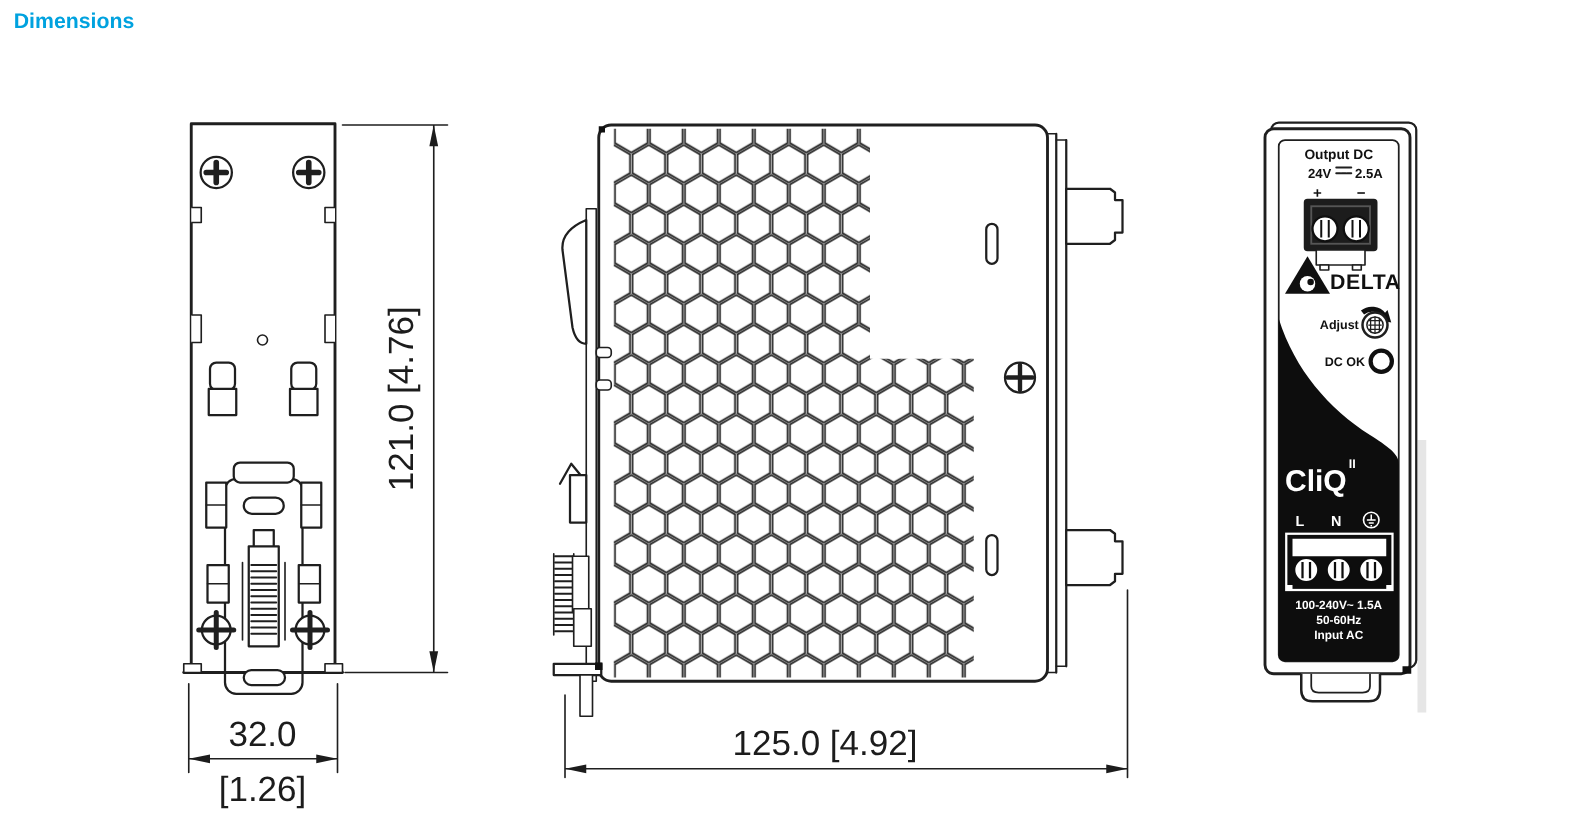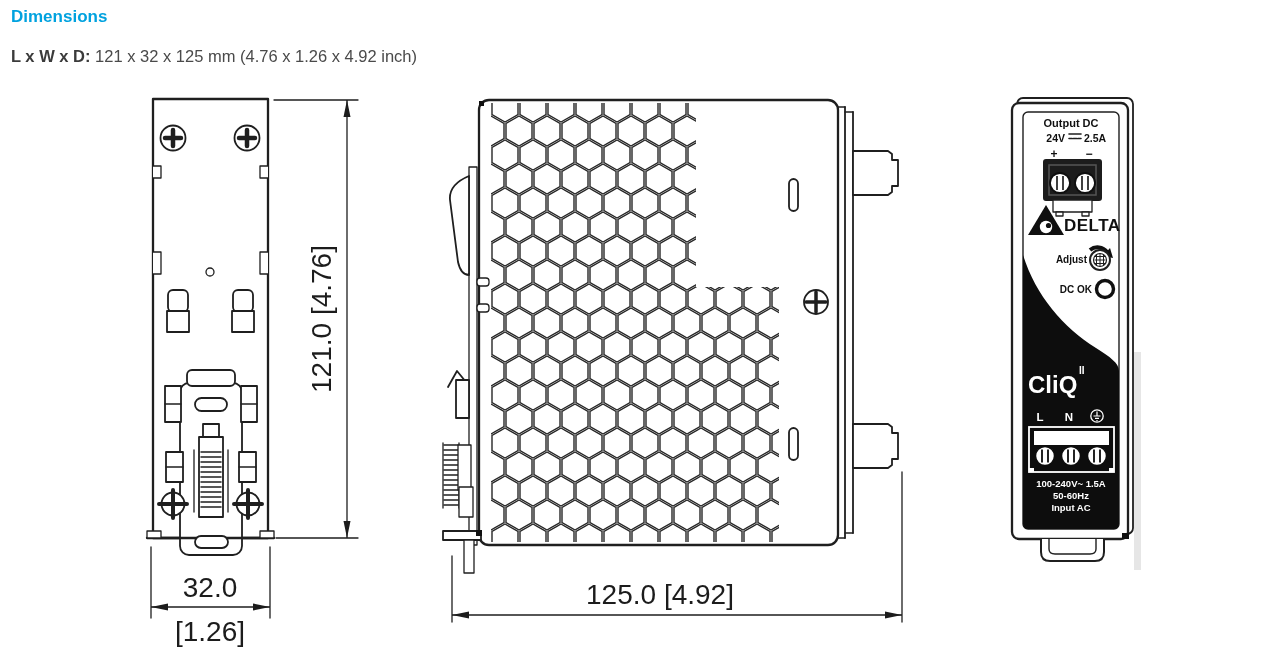--- a/index.html
+++ b/index.html
@@ -20,22 +20,20 @@
   .dimtxt{font-family:"Liberation Sans",sans-serif;font-size:28px;fill:#1c1c1c;}
   .fpt{font-family:"Liberation Sans",sans-serif;font-weight:700;fill:#101010;}
   .wt{fill:#ffffff;}
 </style>
 </head>
 <body>
 
 <div class="page">
 
   <h2 class="title">Dimensions</h2>
-  <p class="dims-line"><span class="lbl">L x W x D:</span>
-    <span>121 x 32 x 125 mm (4.76 x 1.26 x 4.92 inch)</span></p>
 
   <svg class="drawing" width="1275" height="664" viewBox="0 0 1275 664">
     <defs>
       <pattern id="hexpat" patternUnits="userSpaceOnUse" x="491" y="95" width="28" height="48">
         <g fill="none" stroke="#262626" stroke-width="1.4">
           <path d="M14,-3 L27,4.5 L27,19.5 L14,27 L1,19.5 L1,4.5 Z"></path>
           <path d="M0,21 L13,28.5 L13,43.5 L0,51 L-13,43.5 L-13,28.5 Z"></path>
           <path d="M28,21 L41,28.5 L41,43.5 L28,51 L15,43.5 L15,28.5 Z"></path>
           <path d="M0,-27 L13,-19.5 L13,-4.5 L0,3 L-13,-4.5 L-13,-19.5 Z"></path>
           <path d="M28,-27 L41,-19.5 L41,-4.5 L28,3 L15,-4.5 L15,-19.5 Z"></path>

